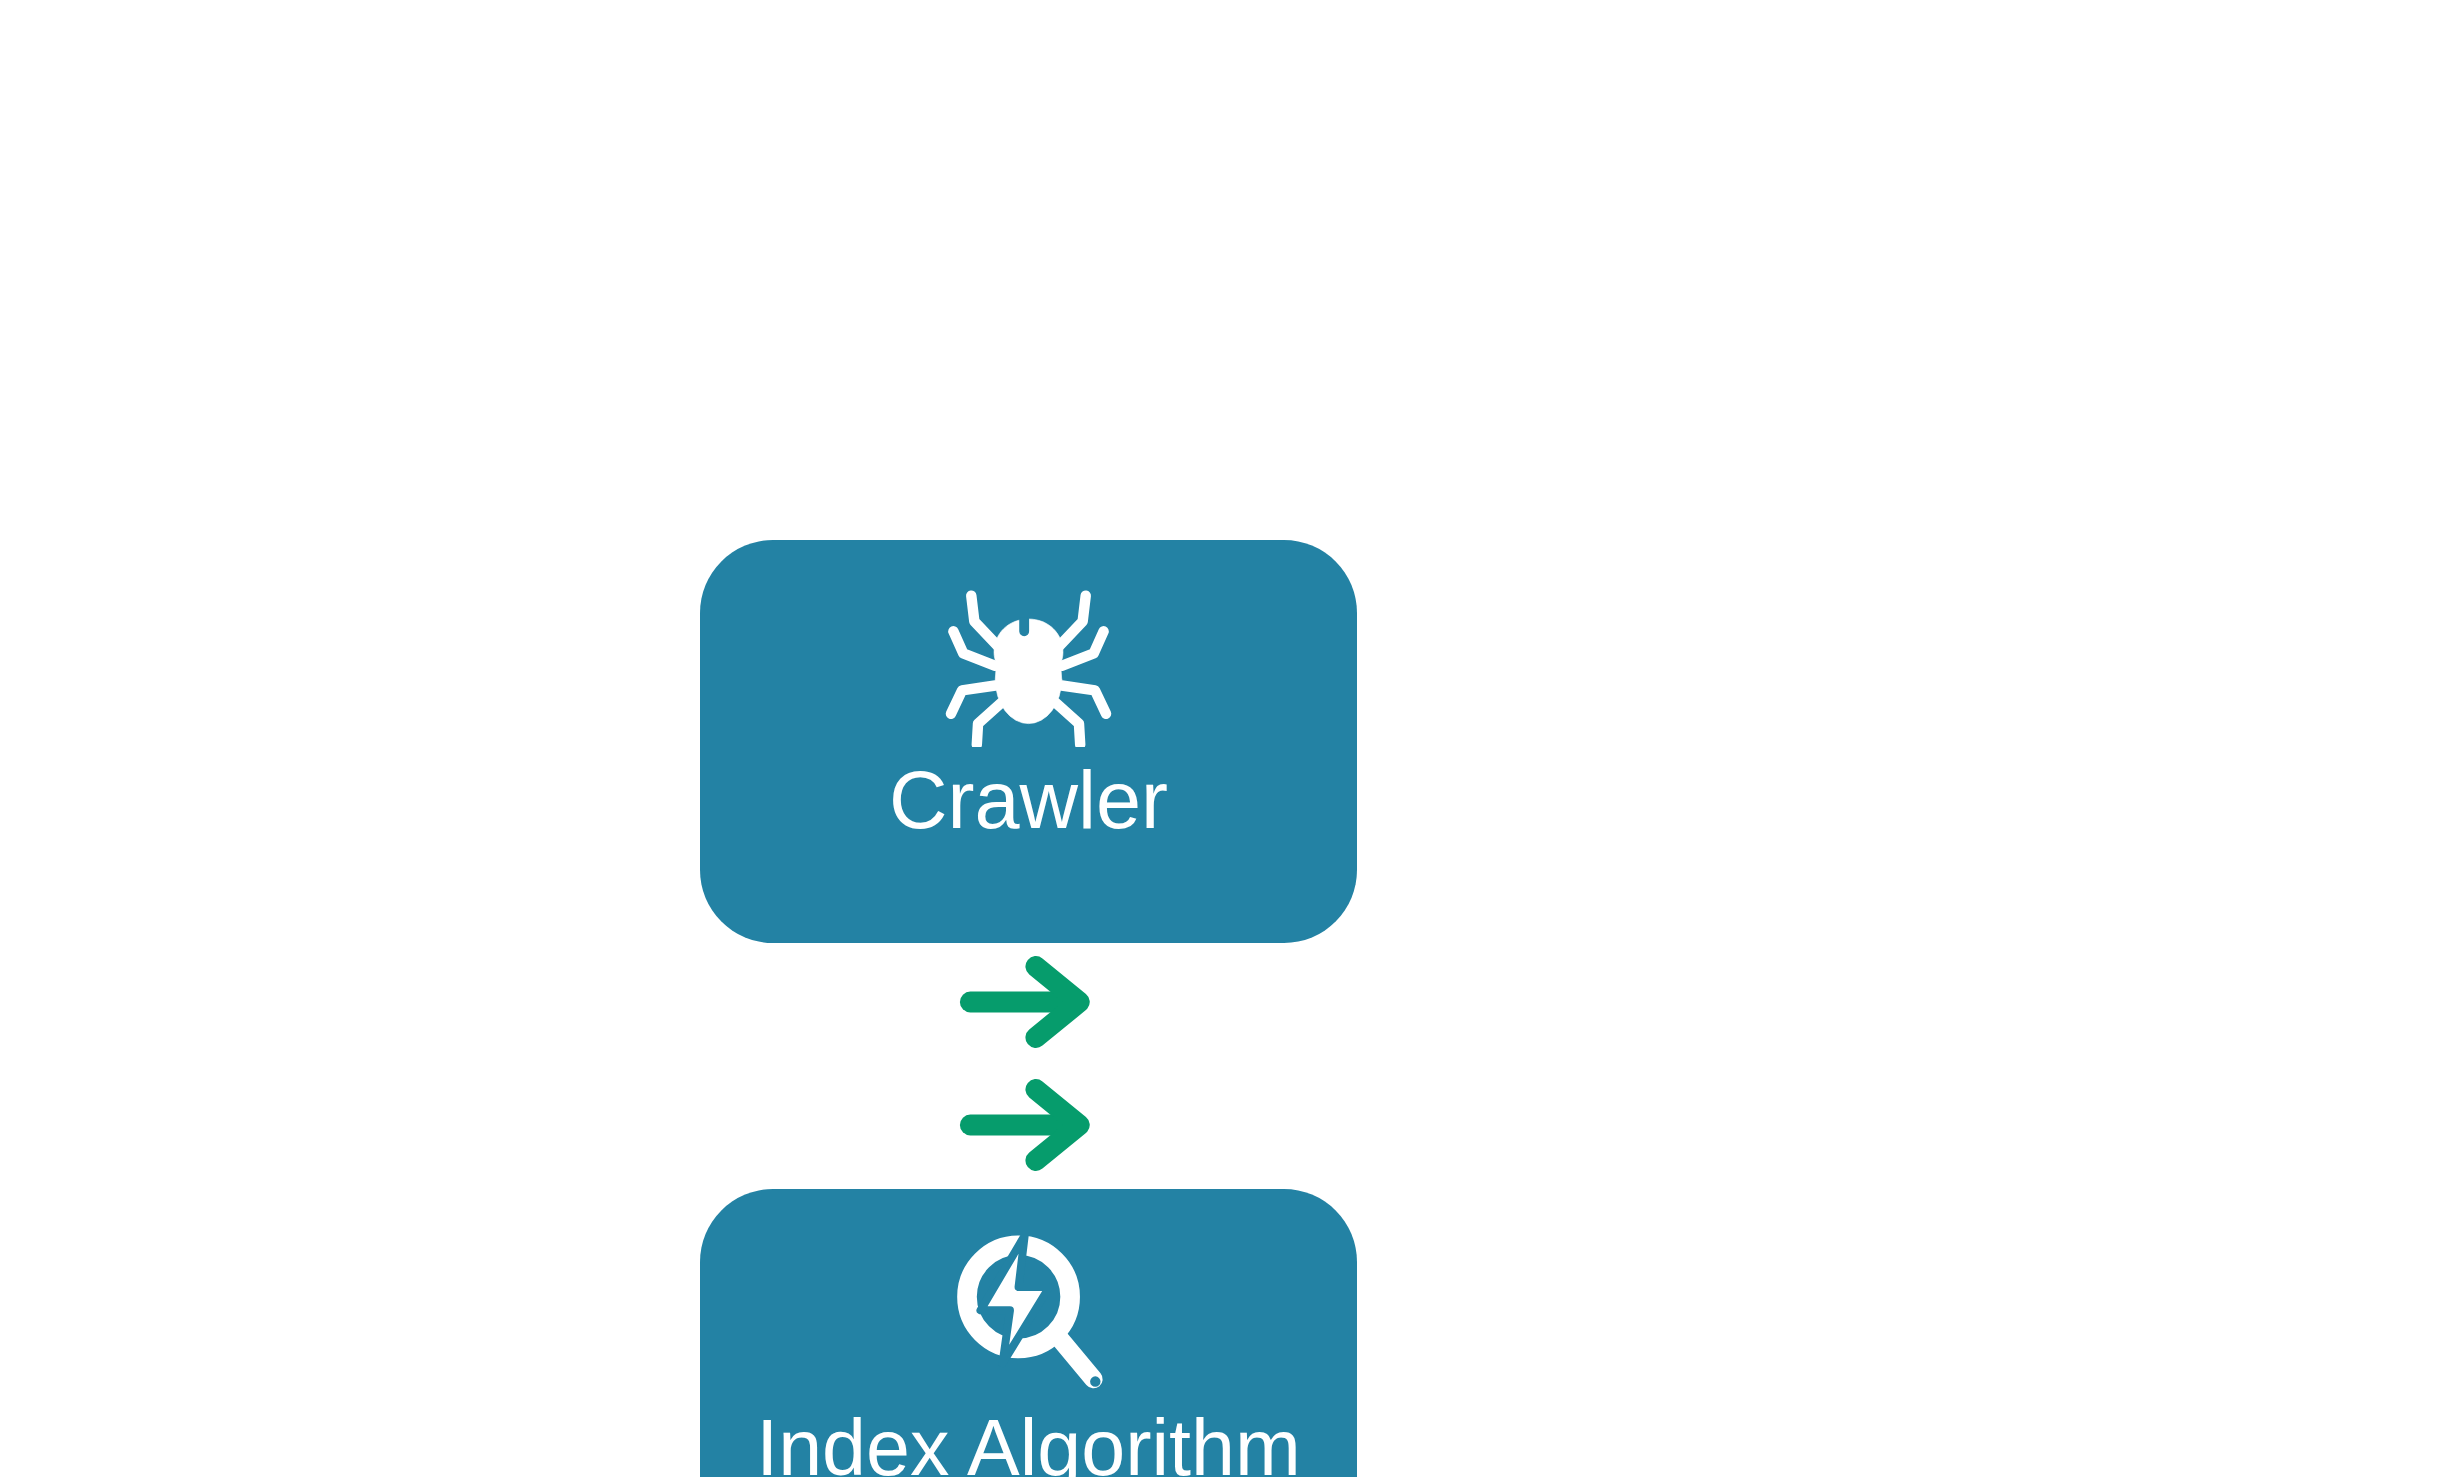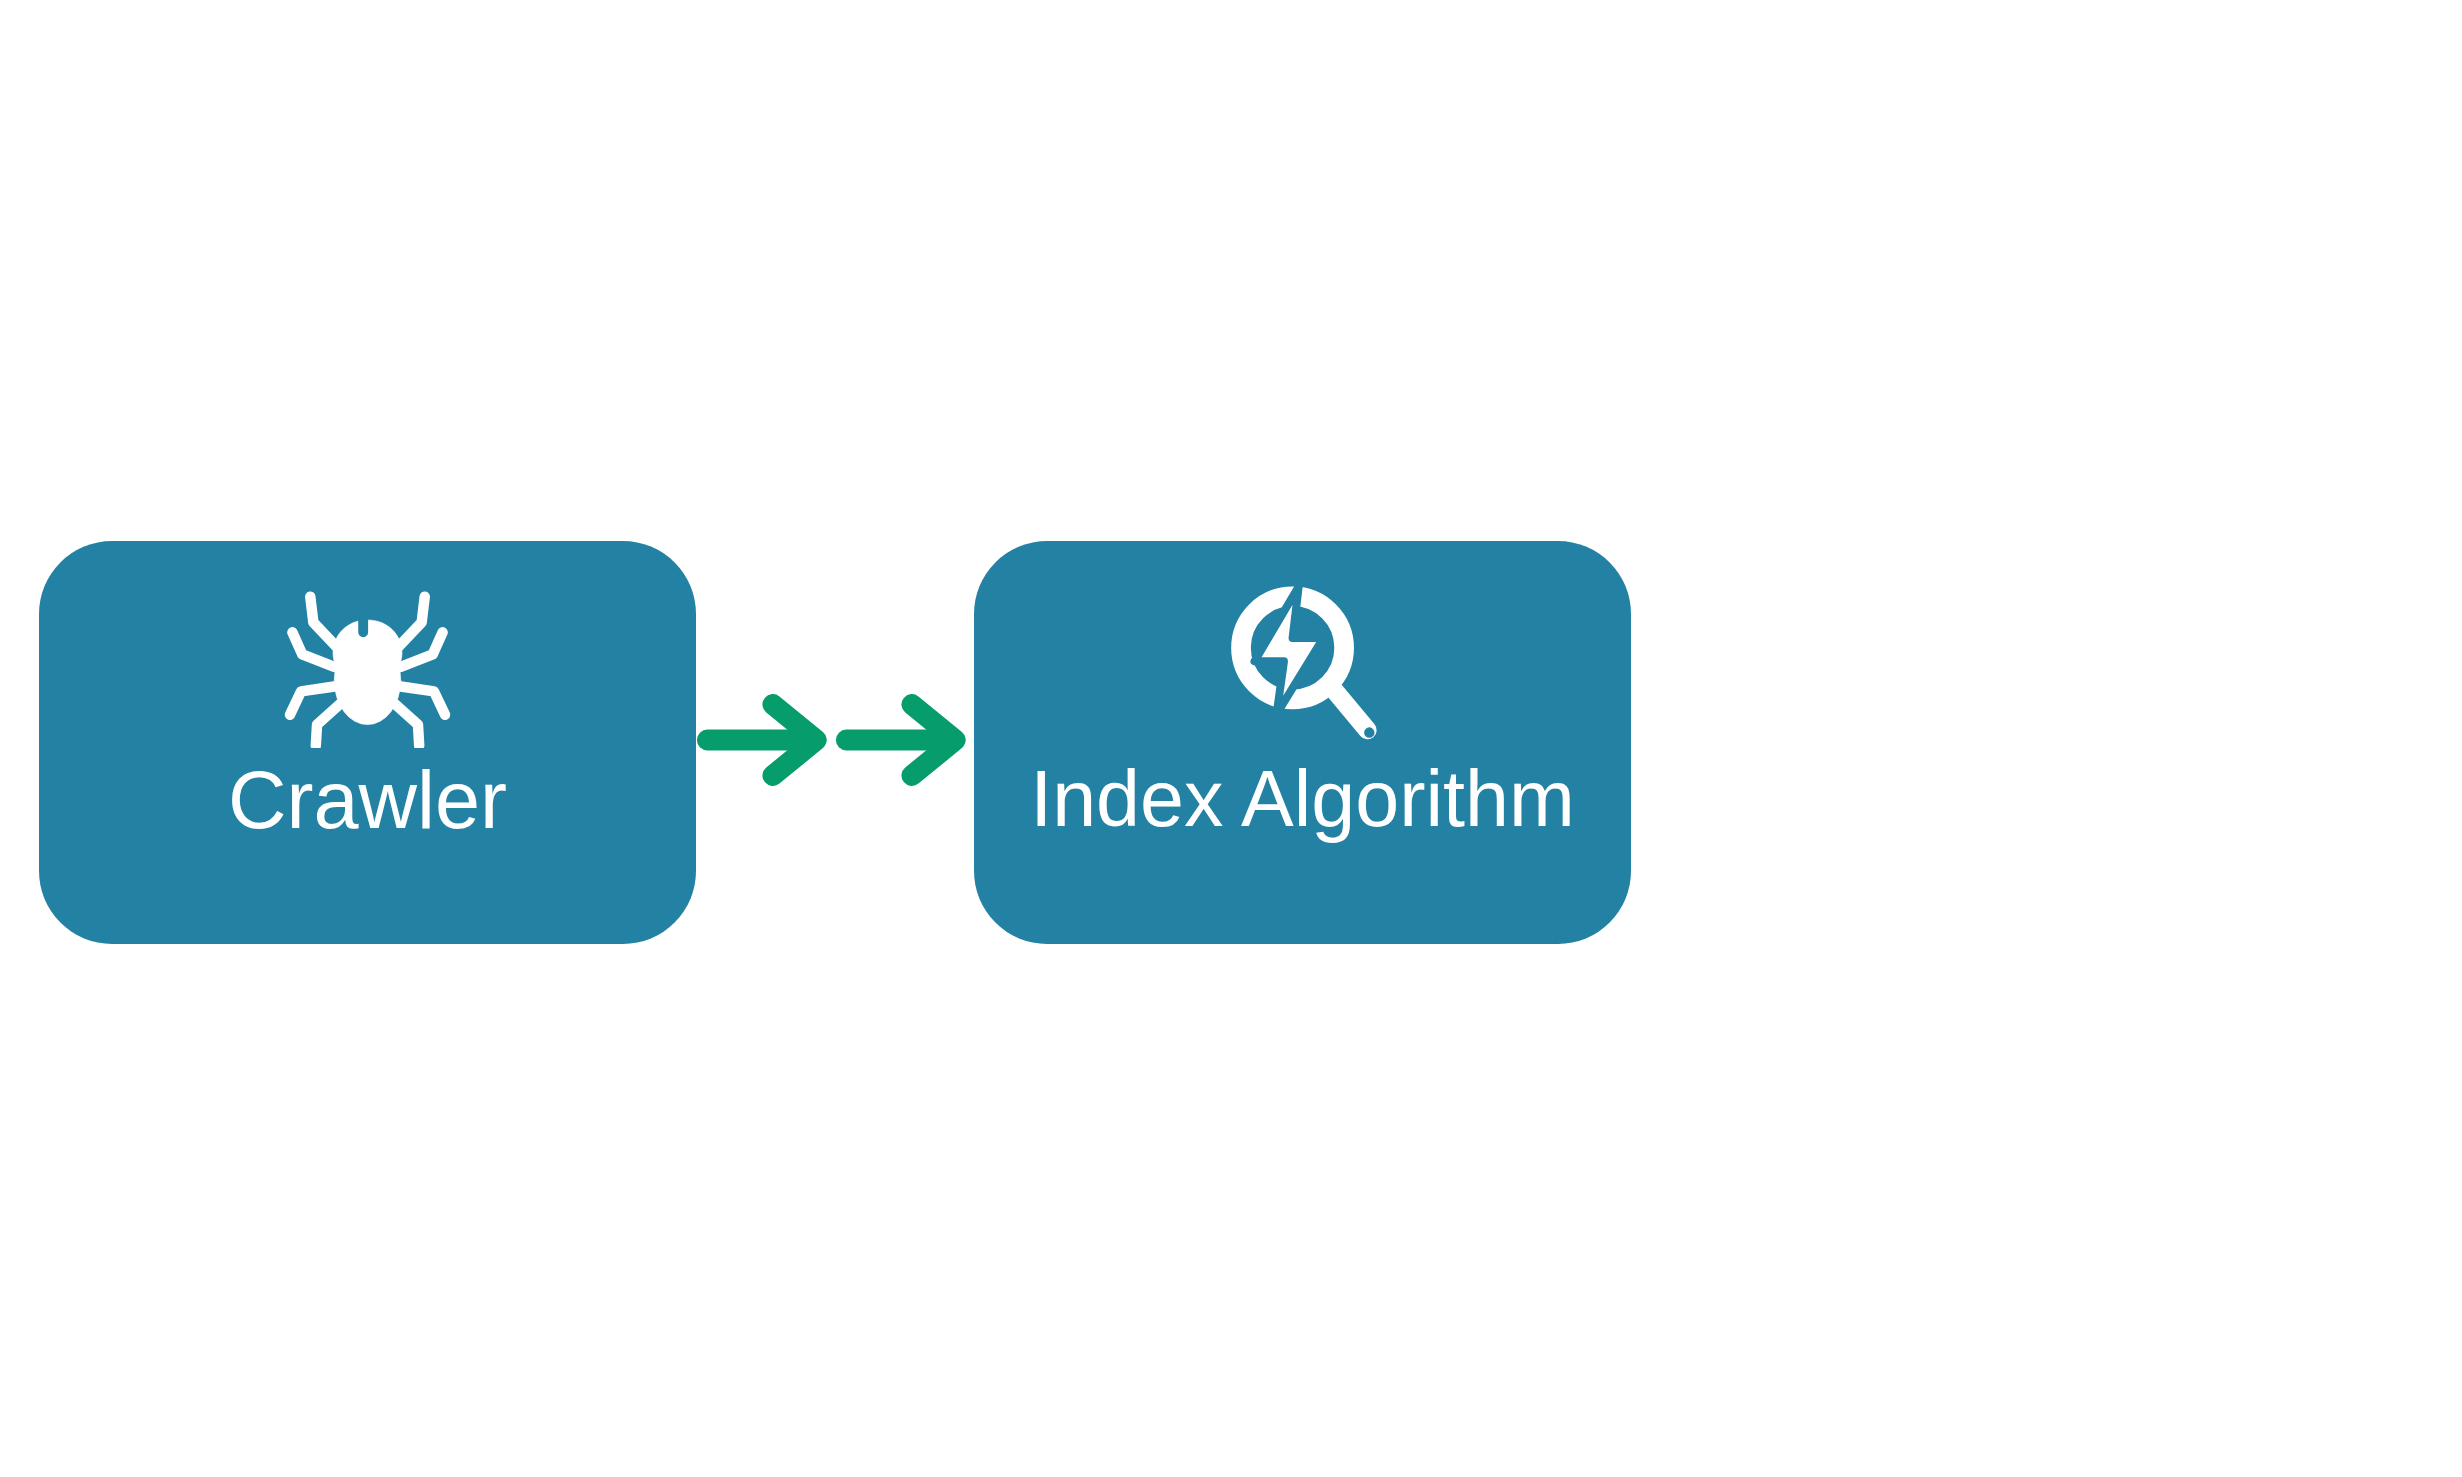--- a/index.html
+++ b/index.html
@@ -22,22 +22,23 @@
   }
 
   
   .flow-row {
     position: absolute;
     left: 39px;
     top: 540px;
     width: 1979px;
     height: 404px;
     display: flex;
-    flex-direction: row;
+    flex-direction: column;
     align-items: center;
+    justify-content: space-between;
   }
 
   
   .node {
     width: 657px;
     height: 403px;
     background: #2382A4;
     border-radius: 73px;
     position: relative;
     display: flex;

